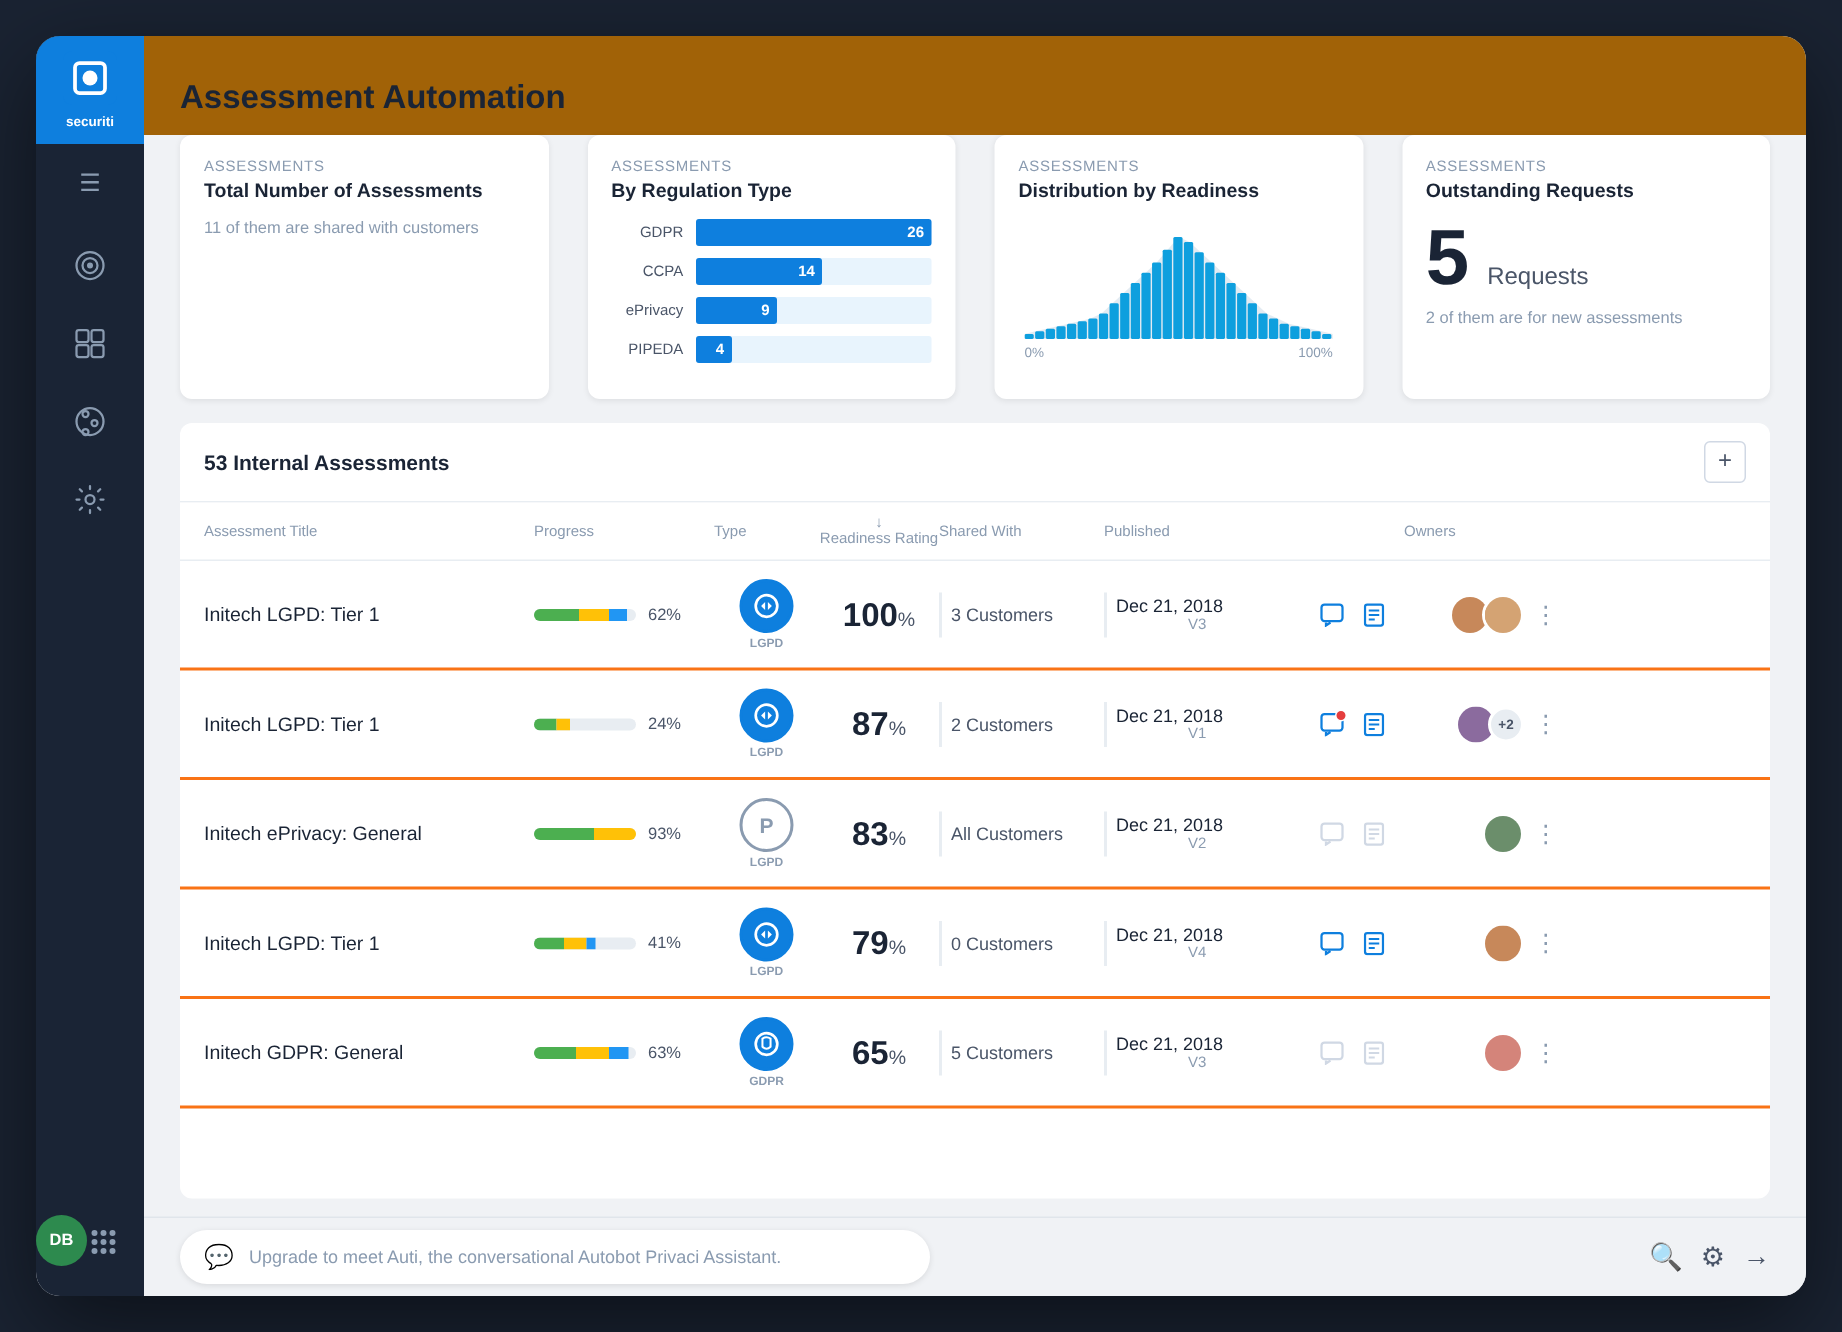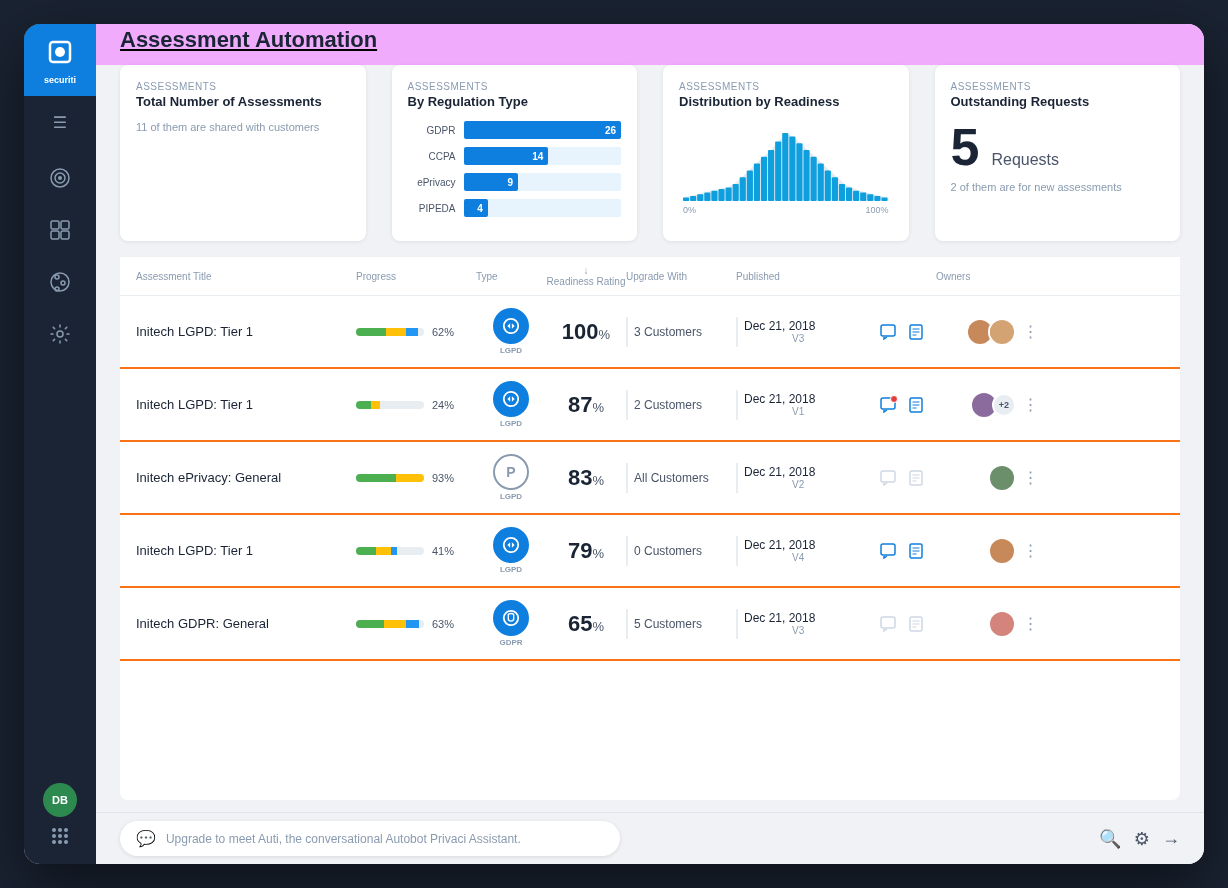--- a/index.html
+++ b/index.html
@@ -71,21 +71,21 @@
       height: 52px;
       display: flex;
       align-items: center;
       justify-content: center;
       cursor: pointer;
       position: relative;
     }
     .sidebar-icon { color: #8a9bb0; font-size: 20px; }
     .sidebar-bottom {
       display: flex;
-      flex-direction: column;
+      flex-direction: row;
       align-items: center;
       padding-bottom: 12px;
       width: 100%;
     }
     .avatar-db {
       width: 34px;
       height: 34px;
       background: #2d8a4e;
       border-radius: 50%;
       display: flex;
@@ -100,24 +100,23 @@
     .sidebar-grid-icon { color: #8a9bb0; font-size: 20px; cursor: pointer; }
 
     
     .main-content {
       flex: 1;
       display: flex;
       flex-direction: column;
       overflow: hidden;
     }
     .page-header {
-      background: #f0abfc;
-      padding: 3px 24px 12px;
+      background: #a16207;
+      padding: 28px 24px 12px;
       flex-shrink: 0;
-      text-decoration: underline;
     }
     .page-title {
       font-size: 22px;
       font-weight: 600;
       color: #1a2435;
     }
 
     
     .stats-row {
       display: flex;
@@ -566,29 +565,33 @@
         <div class="stat-card-title">Outstanding Requests</div>
         <div class="stat-number-row">
           <span class="stat-big-number">5</span>
           <span class="stat-label">Requests</span>
         </div>
         <div class="stat-sublabel">2 of them are for new assessments</div>
       </div>
     </div>
 
     <div class="table-section">
+      <div class="table-header-row">
+        <span class="table-header-title">53 Internal Assessments</span>
+        <div class="add-btn">+</div>
+      </div>
       <div class="table-cols">
         <div class="col-assessment">Assessment Title</div>
         <div class="col-progress">Progress</div>
         <div class="col-type">Type</div>
         <div class="col-readiness">
           <div class="readiness-arrow">↓</div>
           <span>Readiness Rating</span>
         </div>
-        <div class="col-shared">Upgrade With</div>
+        <div class="col-shared">Shared With</div>
         <div class="col-published">Published</div>
         <div class="col-actions"></div>
         <div class="col-owners">Owners</div>
         <div class="col-more"></div>
       </div>
       <div class="table-body" id="table-body">
 
       <div class="table-row">
     <div class="row-title">Initech LGPD: Tier 1</div>
     <div class="progress-container">

